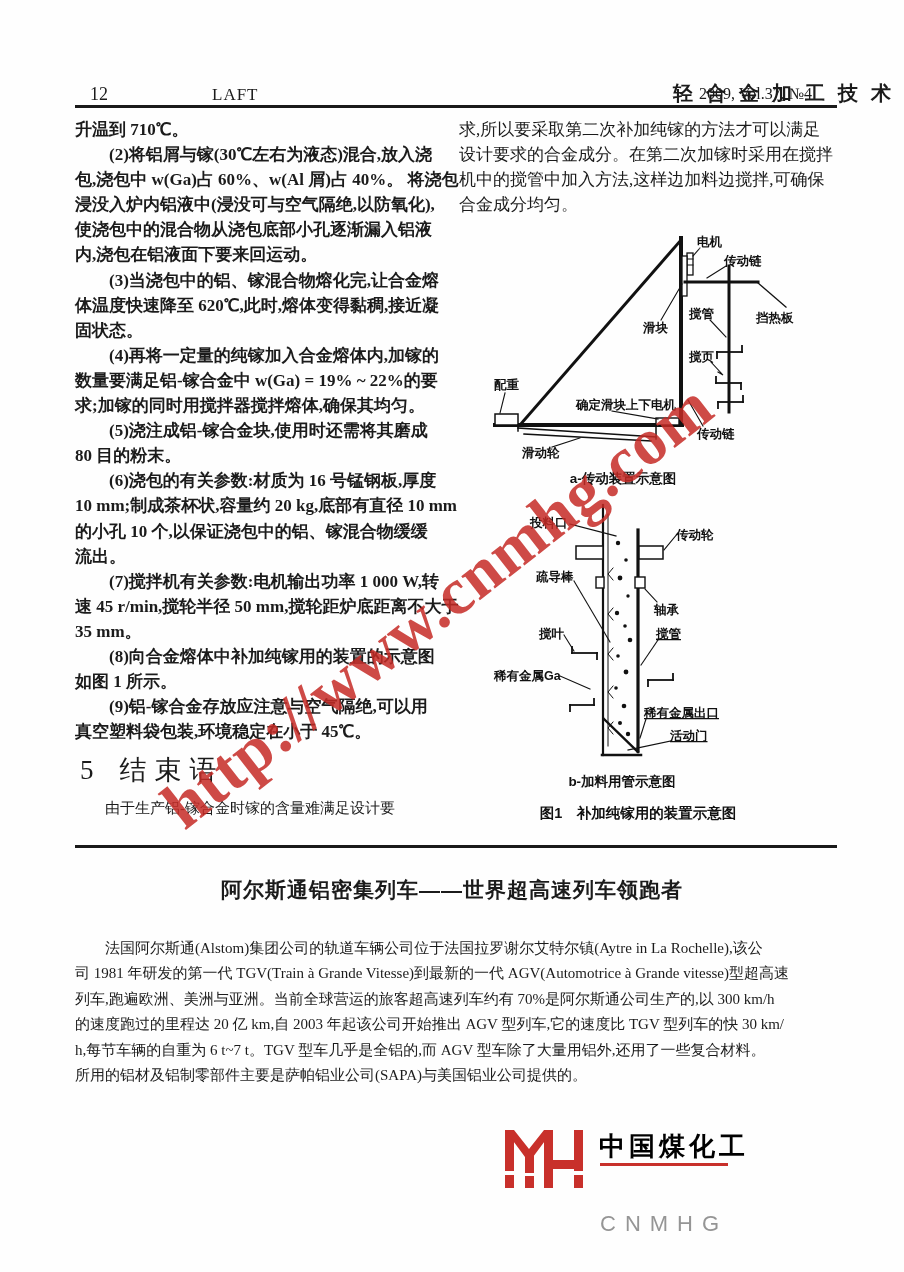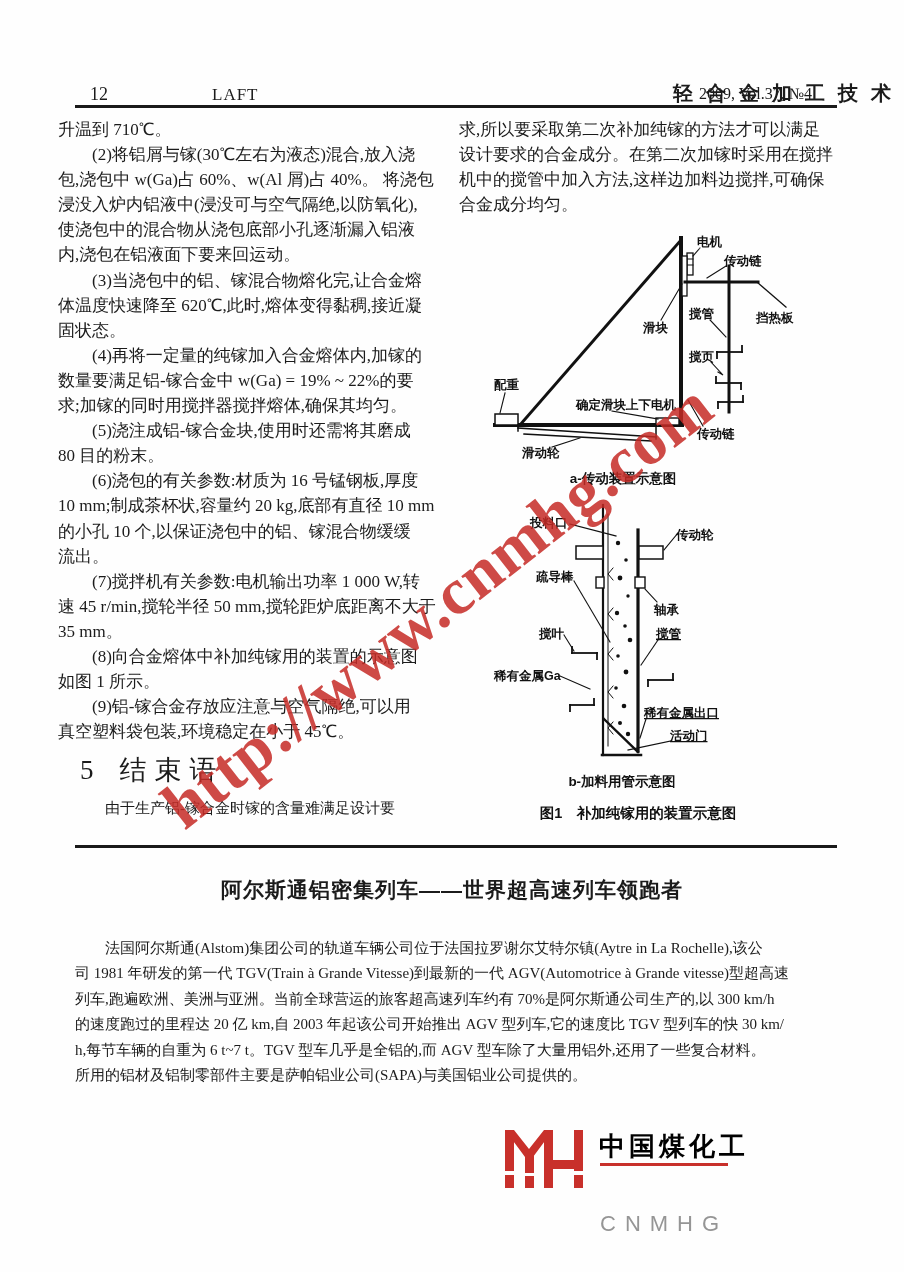--- a/index.html
+++ b/index.html
@@ -10,21 +10,21 @@
   .abs{position:absolute;}
   
   .page-num{left:90px;top:84px;font-size:18px;}
   .journal-abbr{left:212px;top:85px;font-size:17px;letter-spacing:1px;}
   .journal-title{left:0;top:80px;width:904px;text-align:right;font-size:20px;font-weight:bold;
     letter-spacing:13px;font-family:"Liberation Sans",sans-serif;}
   .issue-info{left:640px;top:85px;width:172px;text-align:right;font-size:16px;}
   .header-rule{left:75px;top:105px;width:762px;height:3px;background:#1a1a1a;}
   
   .col{font-size:17px;line-height:25.1px;white-space:nowrap;}
-  .col-left{left:58px;top:117px;width:373px;}
+  .col-left{left:75px;top:117px;width:373px;font-weight:bold;}
   .col-right{left:459px;top:117px;width:377px;}
   .tline{height:25.1px;}
   .sec-head{left:80px;top:752px;font-size:27px;letter-spacing:2px;}
   .sec-head .num{margin-right:24px;}
   .sec-head .t{letter-spacing:8px;}
   .closing-line{left:75px;top:799px;font-size:15px;white-space:nowrap;}
   
   .fig-svg{left:460px;top:228px;}
   .fig-svg text{font-family:"Liberation Sans",sans-serif;font-size:12.5px;font-weight:600;fill:#111;}
   .fig-svg text.cap{font-size:13.5px;font-weight:bold;}

